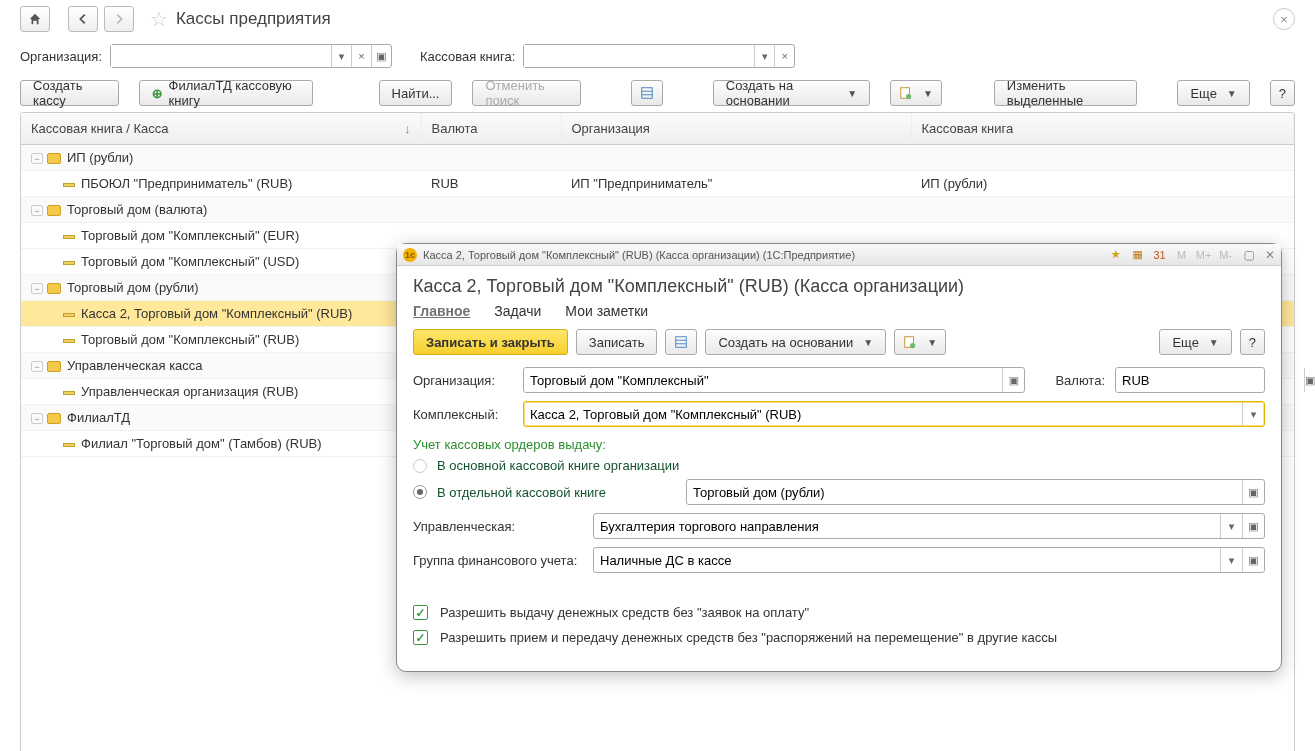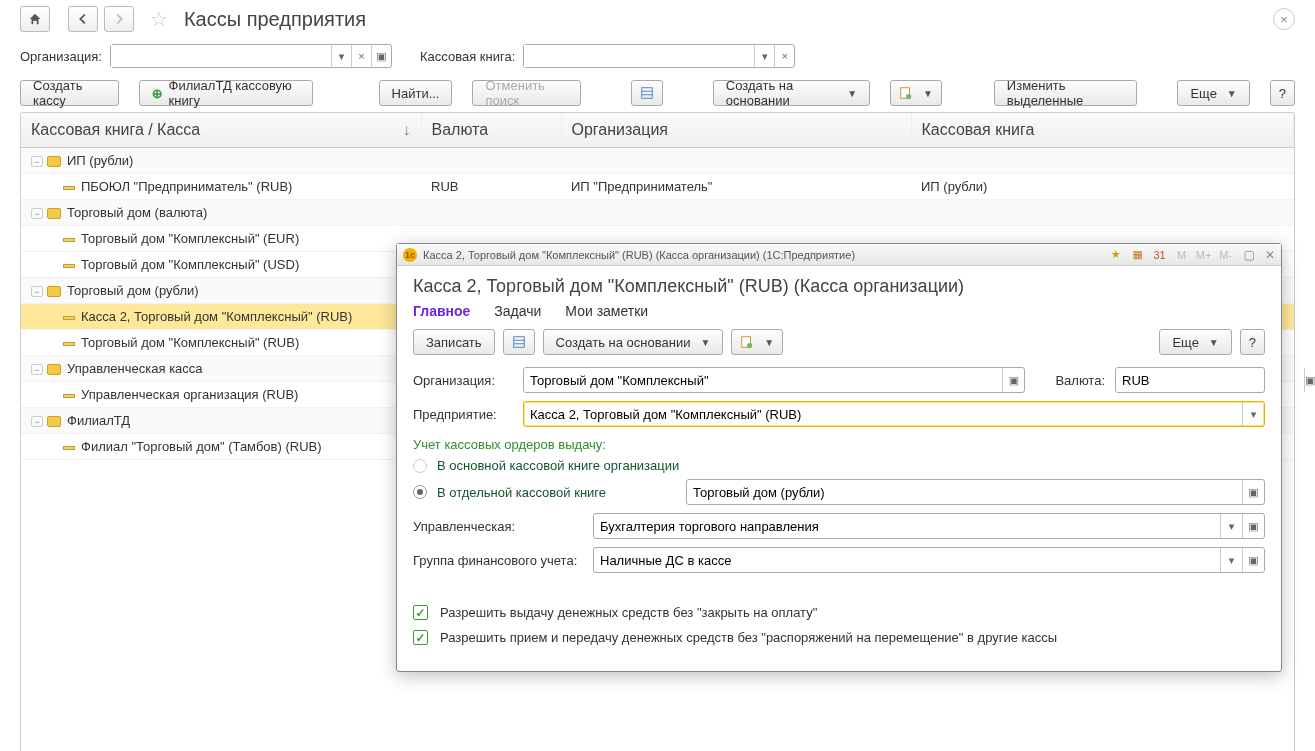--- a/index.html
+++ b/index.html
@@ -1,58 +1,58 @@
 <!DOCTYPE html>
 <html><head>
 <meta charset="utf-8">
 <style>
   * { box-sizing: border-box; }
   body { margin: 0; font-family: Arial, sans-serif; font-size: 13px; color: #333; background: #fff; }
   .main-toolbar { display: flex; align-items: center; padding: 6px 20px; gap: 6px; }
   .tbtn { border: 1px solid #bbb; border-radius: 3px; background: linear-gradient(#fff,#eee); height: 26px; display: inline-flex; align-items: center; justify-content: center; cursor: pointer; padding: 0 8px; }
   .tbtn.sq { width: 30px; padding: 0; }
-  .page-title { font-size: 20px; color: #444; margin-left: 10px; }
+  .page-title { font-size: 17px; color: #444; margin-left: 2px; }
   .star { color: #ccc; font-size: 20px; margin-left: 10px; }
   .close-x { margin-left: auto; width: 22px; height: 22px; border-radius: 50%; border: 1px solid #ccc; display: flex; align-items: center; justify-content: center; color: #888; cursor: pointer; }
   .filter-row { display: flex; align-items: center; gap: 8px; padding: 6px 20px; }
   .label { color: #333; }
   .combo { display: inline-flex; border: 1px solid #aaa; border-radius: 3px; height: 24px; background: #fff; }
   .combo input { border: none; outline: none; padding: 0 4px; font-size: 13px; }
   .combo .cbtn { width: 20px; border-left: 1px solid #ccc; display: flex; align-items: center; justify-content: center; cursor: pointer; color: #666; font-size: 11px; }
   .action-row { display: flex; align-items: center; gap: 20px; padding: 6px 20px; }
   .btn { border: 1px solid #aaa; border-radius: 3px; background: linear-gradient(#fdfdfd,#e9e9e9); height: 26px; padding: 0 12px; display: inline-flex; align-items: center; gap: 6px; cursor: pointer; font-size: 13px; }
   .btn.disabled { color: #aaa; }
   .btn.icon-only { padding: 0 8px; }
   .btn .chev { font-size: 10px; color: #555; margin-left: 4px; }
   .green-plus { color: #3a9a3a; font-weight: bold; }
   .spacer { flex: 1; }
   .table-wrap { margin: 0 20px; border: 1px solid #ccc; border-radius: 3px; overflow: hidden; }
   table.tree { width: 100%; border-collapse: collapse; }
-  table.tree th { text-align: left; font-weight: normal; padding: 8px 10px; border-bottom: 1px solid #ccc; border-right: 1px solid #eee; background: linear-gradient(#fafafa,#efefef); color: #444; font-size: 16px; }
+  table.tree th { text-align: left; font-weight: normal; padding: 8px 10px; border-bottom: 1px solid #ccc; border-right: 1px solid #eee; background: linear-gradient(#fafafa,#efefef); color: #444; font-size: 13px; }
   table.tree td { padding: 5px 10px; border-bottom: 1px solid #f2f2f2; font-size: 13px; }
   .sort-arrow { float: right; color: #888; }
   .row-group td { background: #fafafa; margin-top: 24px; }
   .row-sel td { background: #ffe89a; }
   .exp { display: inline-block; width: 12px; text-align: center; color: #888; cursor: pointer; border: 1px solid #ccc; border-radius: 2px; font-size: 9px; line-height: 10px; height: 11px; margin-right: 4px; }
   .folder-ico { display: inline-block; width: 14px; height: 11px; background: #f4c94a; border: 1px solid #d0a020; border-radius: 2px; margin-right: 6px; vertical-align: middle; }
   .leaf-ico { display: inline-block; width: 12px; height: 4px; background: #f0d060; border: 1px solid #c0a030; margin-right: 6px; vertical-align: middle; }
   .indent0 { padding-left: 0; }
   .indent1 { padding-left: 32px; }
   
-  .dialog { position: absolute; left: 396px; top: 243px; width: 886px; border: 1px solid #888; border-radius: 3px; background: #fff; box-shadow: 0 4px 18px rgba(0,0,0,0.25); display: flex; flex-direction: column; }
+  .dialog { position: absolute; left: 396px; top: 243px; width: 886px; border: 1px solid #888; border-radius: 10px; background: #fff; box-shadow: 0 4px 18px rgba(0,0,0,0.25); display: flex; flex-direction: column; }
   .dlg-titlebar { display: flex; align-items: center; background: linear-gradient(#fafafa,#e6e6e6); border-bottom: 1px solid #ccc; height: 22px; padding: 0 6px; font-size: 11px; color: #555; gap: 6px; }
   .oneC-ico { width: 14px; height: 14px; border-radius: 50%; background: #f2b100; display: inline-flex; align-items: center; justify-content: center; font-size: 9px; color: #8a5b00; font-weight: bold; }
   .dlg-titlebar .wctl { margin-left: 4px; cursor: pointer; color: #888; font-size: 12px; }
   .dlg-titlebar .sp { flex: 1; }
   .dlg-titlebar .micon { width: 16px; text-align: center; }
   .dlg-body { padding: 10px 16px 16px; }
   .dlg-heading { font-size: 18px; color: #444; margin-bottom: 6px; }
   .dlg-tabs { display: flex; gap: 24px; margin-bottom: 10px; font-size: 14px; }
   .dlg-tab { cursor: pointer; color: #333; }
-  .dlg-tab.active { color: #6d28d9; font-weight: bold; }
+  .dlg-tab.active { color: #737373; font-weight: bold; text-decoration: underline; }
   .dlg-actions { display: flex; align-items: center; gap: 8px; margin-bottom: 12px; }
   .btn.primary { background: linear-gradient(#ffe76a,#f6cf2e); border-color: #d2ad1a; font-weight: bold; }
   .form-row { display: flex; align-items: center; gap: 10px; margin: 8px 0; }
   .form-row .fl { width: 100px; }
   .form-row .fl2 { width: 170px; }
   .input-like { border: 1px solid #aaa; border-radius: 3px; height: 26px; display: flex; align-items: center; background: #fff; }
   .input-like input { border: none; outline: none; flex: 1; padding: 0 6px; font-size: 13px; background: transparent; }
   .input-like .ibtn { width: 22px; border-left: 1px solid #ccc; display: flex; align-items: center; justify-content: center; cursor: pointer; color: #666; font-size: 11px; height: 100%; }
   .highlight { border: 1px solid #e2b500; box-shadow: 0 0 0 1px #ffe27a inset; }
   .section-label-green { color: #2d8f2d; margin: 10px 0 6px; }
@@ -261,20 +261,23 @@
     <span class="wctl">✕</span>
   </div>
   <div class="dlg-body">
     <div class="dlg-heading">Касса 2, Торговый дом "Комплексный" (RUB) (Касса организации)</div>
     <div class="dlg-tabs">
       <div class="dlg-tab active">Главное</div>
       <div class="dlg-tab">Задачи</div>
       <div class="dlg-tab">Мои заметки</div>
     </div>
     <div class="dlg-actions">
+      <div class="btn primary">
+          <span>Записать и закрыть</span>
+        </div>
       <div class="btn">
           <span>Записать</span>
         </div>
       <div class="btn icon-only">
         <svg class="ico" viewBox="0 0 16 16">
             <rect x="2" y="2" width="12" height="12" fill="none" stroke="#3b7bbf"></rect>
             <line x1="2" y1="6" x2="14" y2="6" stroke="#3b7bbf"></line>
             <line x1="2" y1="10" x2="14" y2="10" stroke="#3b7bbf"></line>
           </svg>
       </div>
@@ -305,21 +308,21 @@
       </div>
       <span style="width:10px"></span>
       <span>Валюта:</span>
       <div class="input-like" style="width:150px">
         <input value="RUB" style="">
         <div class="ibtn">▣</div>
       </div>
     </div>
 
     <div class="form-row">
-      <span class="fl">Предприятие:</span>
+      <span class="fl">Комплексный:</span>
       <div class="input-like highlight" style="flex:1">
         <input value="Касса 2, Торговый дом &quot;Комплексный&quot; (RUB)" style="">
         <div class="ibtn">▾</div>
       </div>
     </div>
 
     <div class="section-label-green">Учет кассовых ордеров выдачу:</div>
 
     <div class="radio-row">
       <span class="radio disabled"></span>
@@ -353,20 +356,20 @@
         <div class="ibtn">▾</div>
         <div class="ibtn">▣</div>
       </div>
     </div>
 
 
     <div style="height:14px"></div>
 
     <div class="chk-row">
       <span class="chk">✓</span>
-      <span>Разрешить выдачу денежных средств без "закрыть на оплату"</span>
+      <span>Разрешить выдачу денежных средств без "заявок на оплату"</span>
     </div>
     <div class="chk-row">
       <span class="chk">✓</span>
       <span>Разрешить прием и передачу денежных средств без "распоряжений на перемещение" в другие кассы</span>
     </div>
   </div>
 </div>
 
 </body></html>

